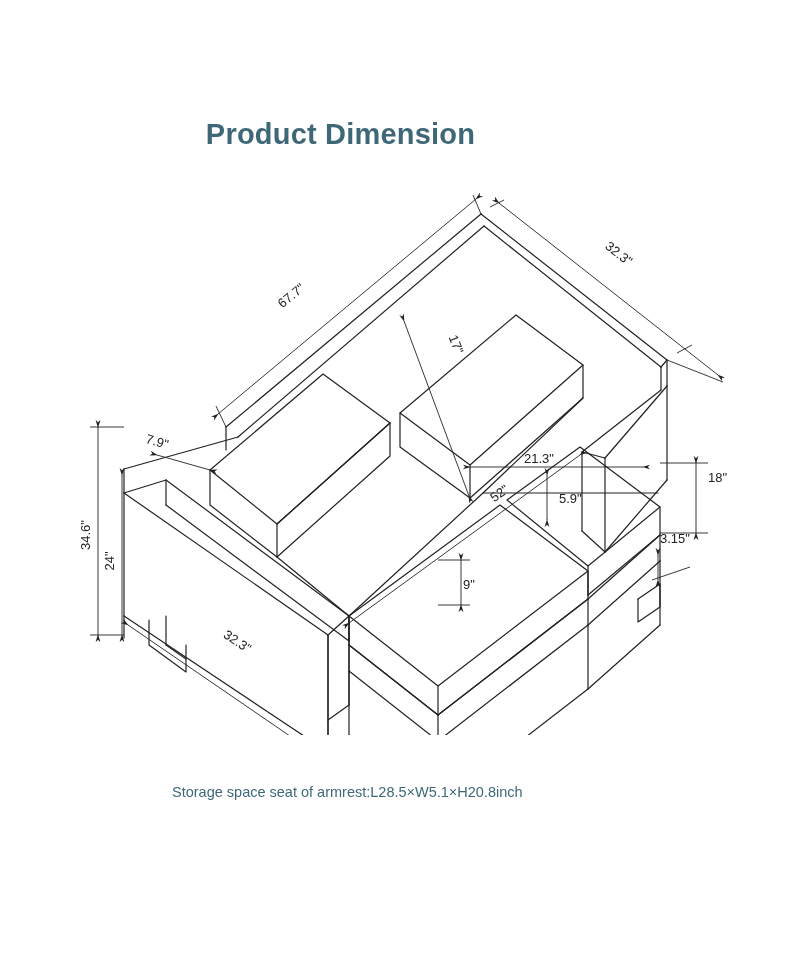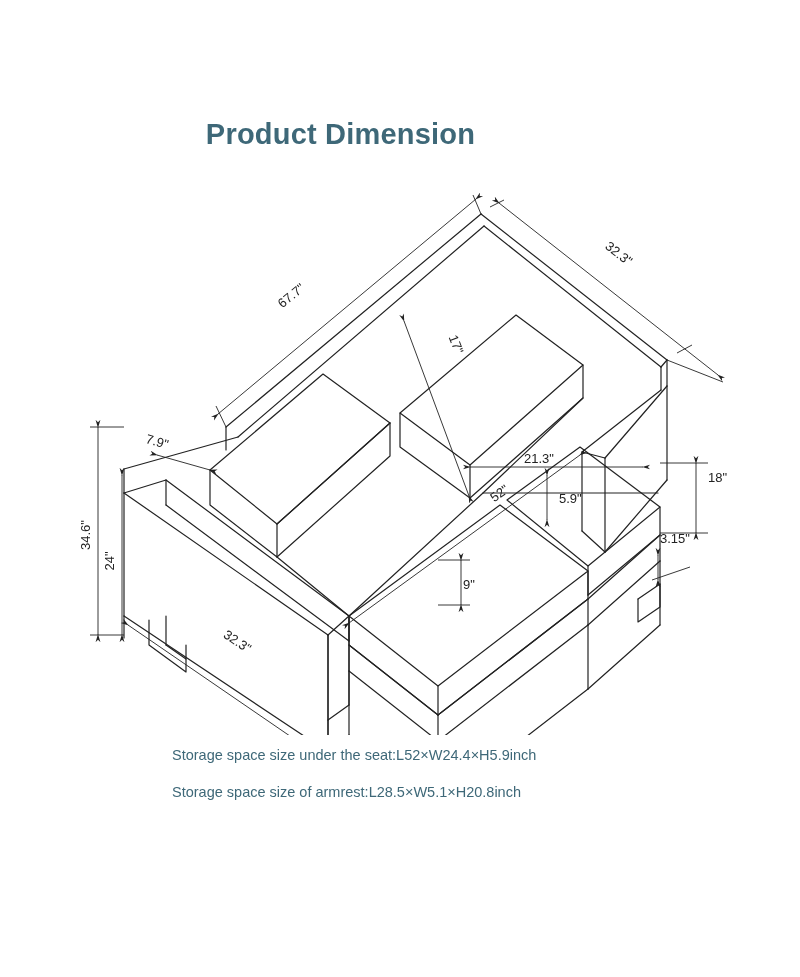--- a/index.html
+++ b/index.html
@@ -239,16 +239,15 @@
 
         <text class="dim-text" x="30" y="360" transform="rotate(-90 30 360)" text-anchor="middle">34.6"</text>
 
         <text class="dim-text" x="54" y="386" transform="rotate(-90 54 386)" text-anchor="middle">24"</text>
 
         <text class="dim-text" x="175" y="470" transform="rotate(34 175 470)" text-anchor="middle">32.3"</text>
       </g>
     </svg>
   </div>
 
-  <div class="note" id="note-1">Storage space size under the seat:L52×W24.4×H5.9inch</div>
-  <div class="note" id="note-2">Storage space size of armrest:L28.5×W5.1×H20.8inch</div>
+  <div class="note" id="note-2">Storage space seat of armrest:L28.5×W5.1×H20.8inch</div>
 
 </div>
 
 </body></html>

